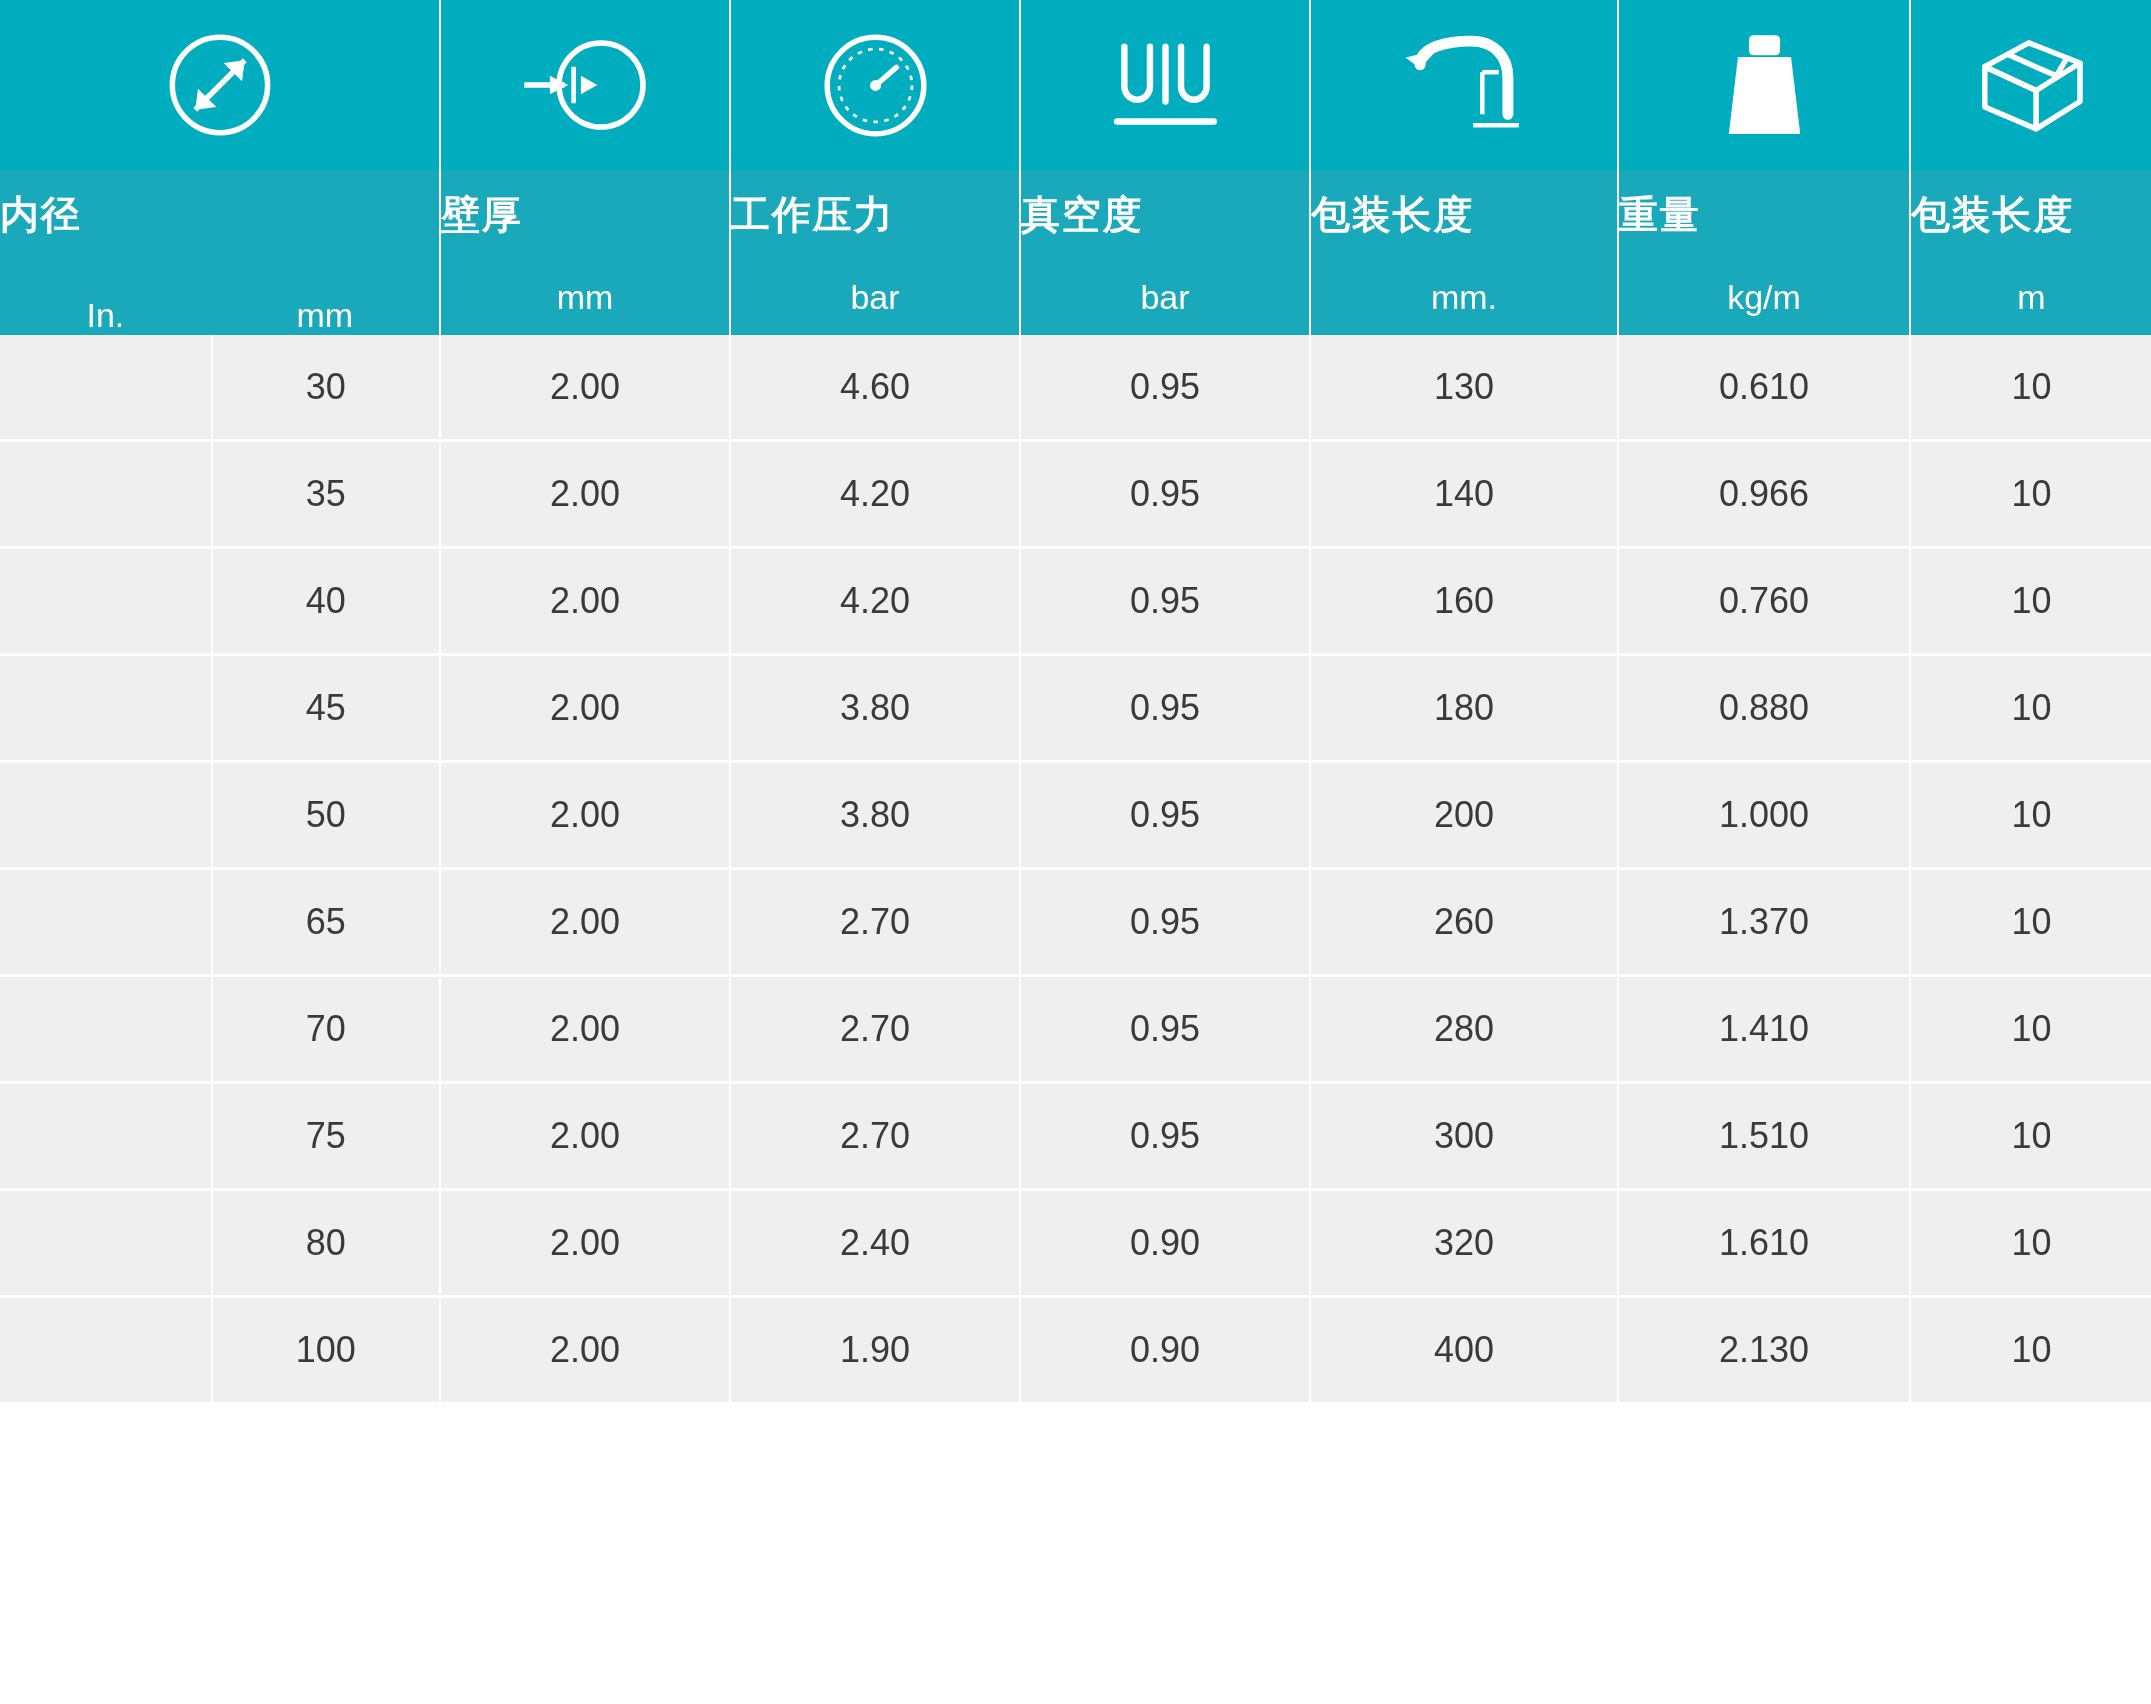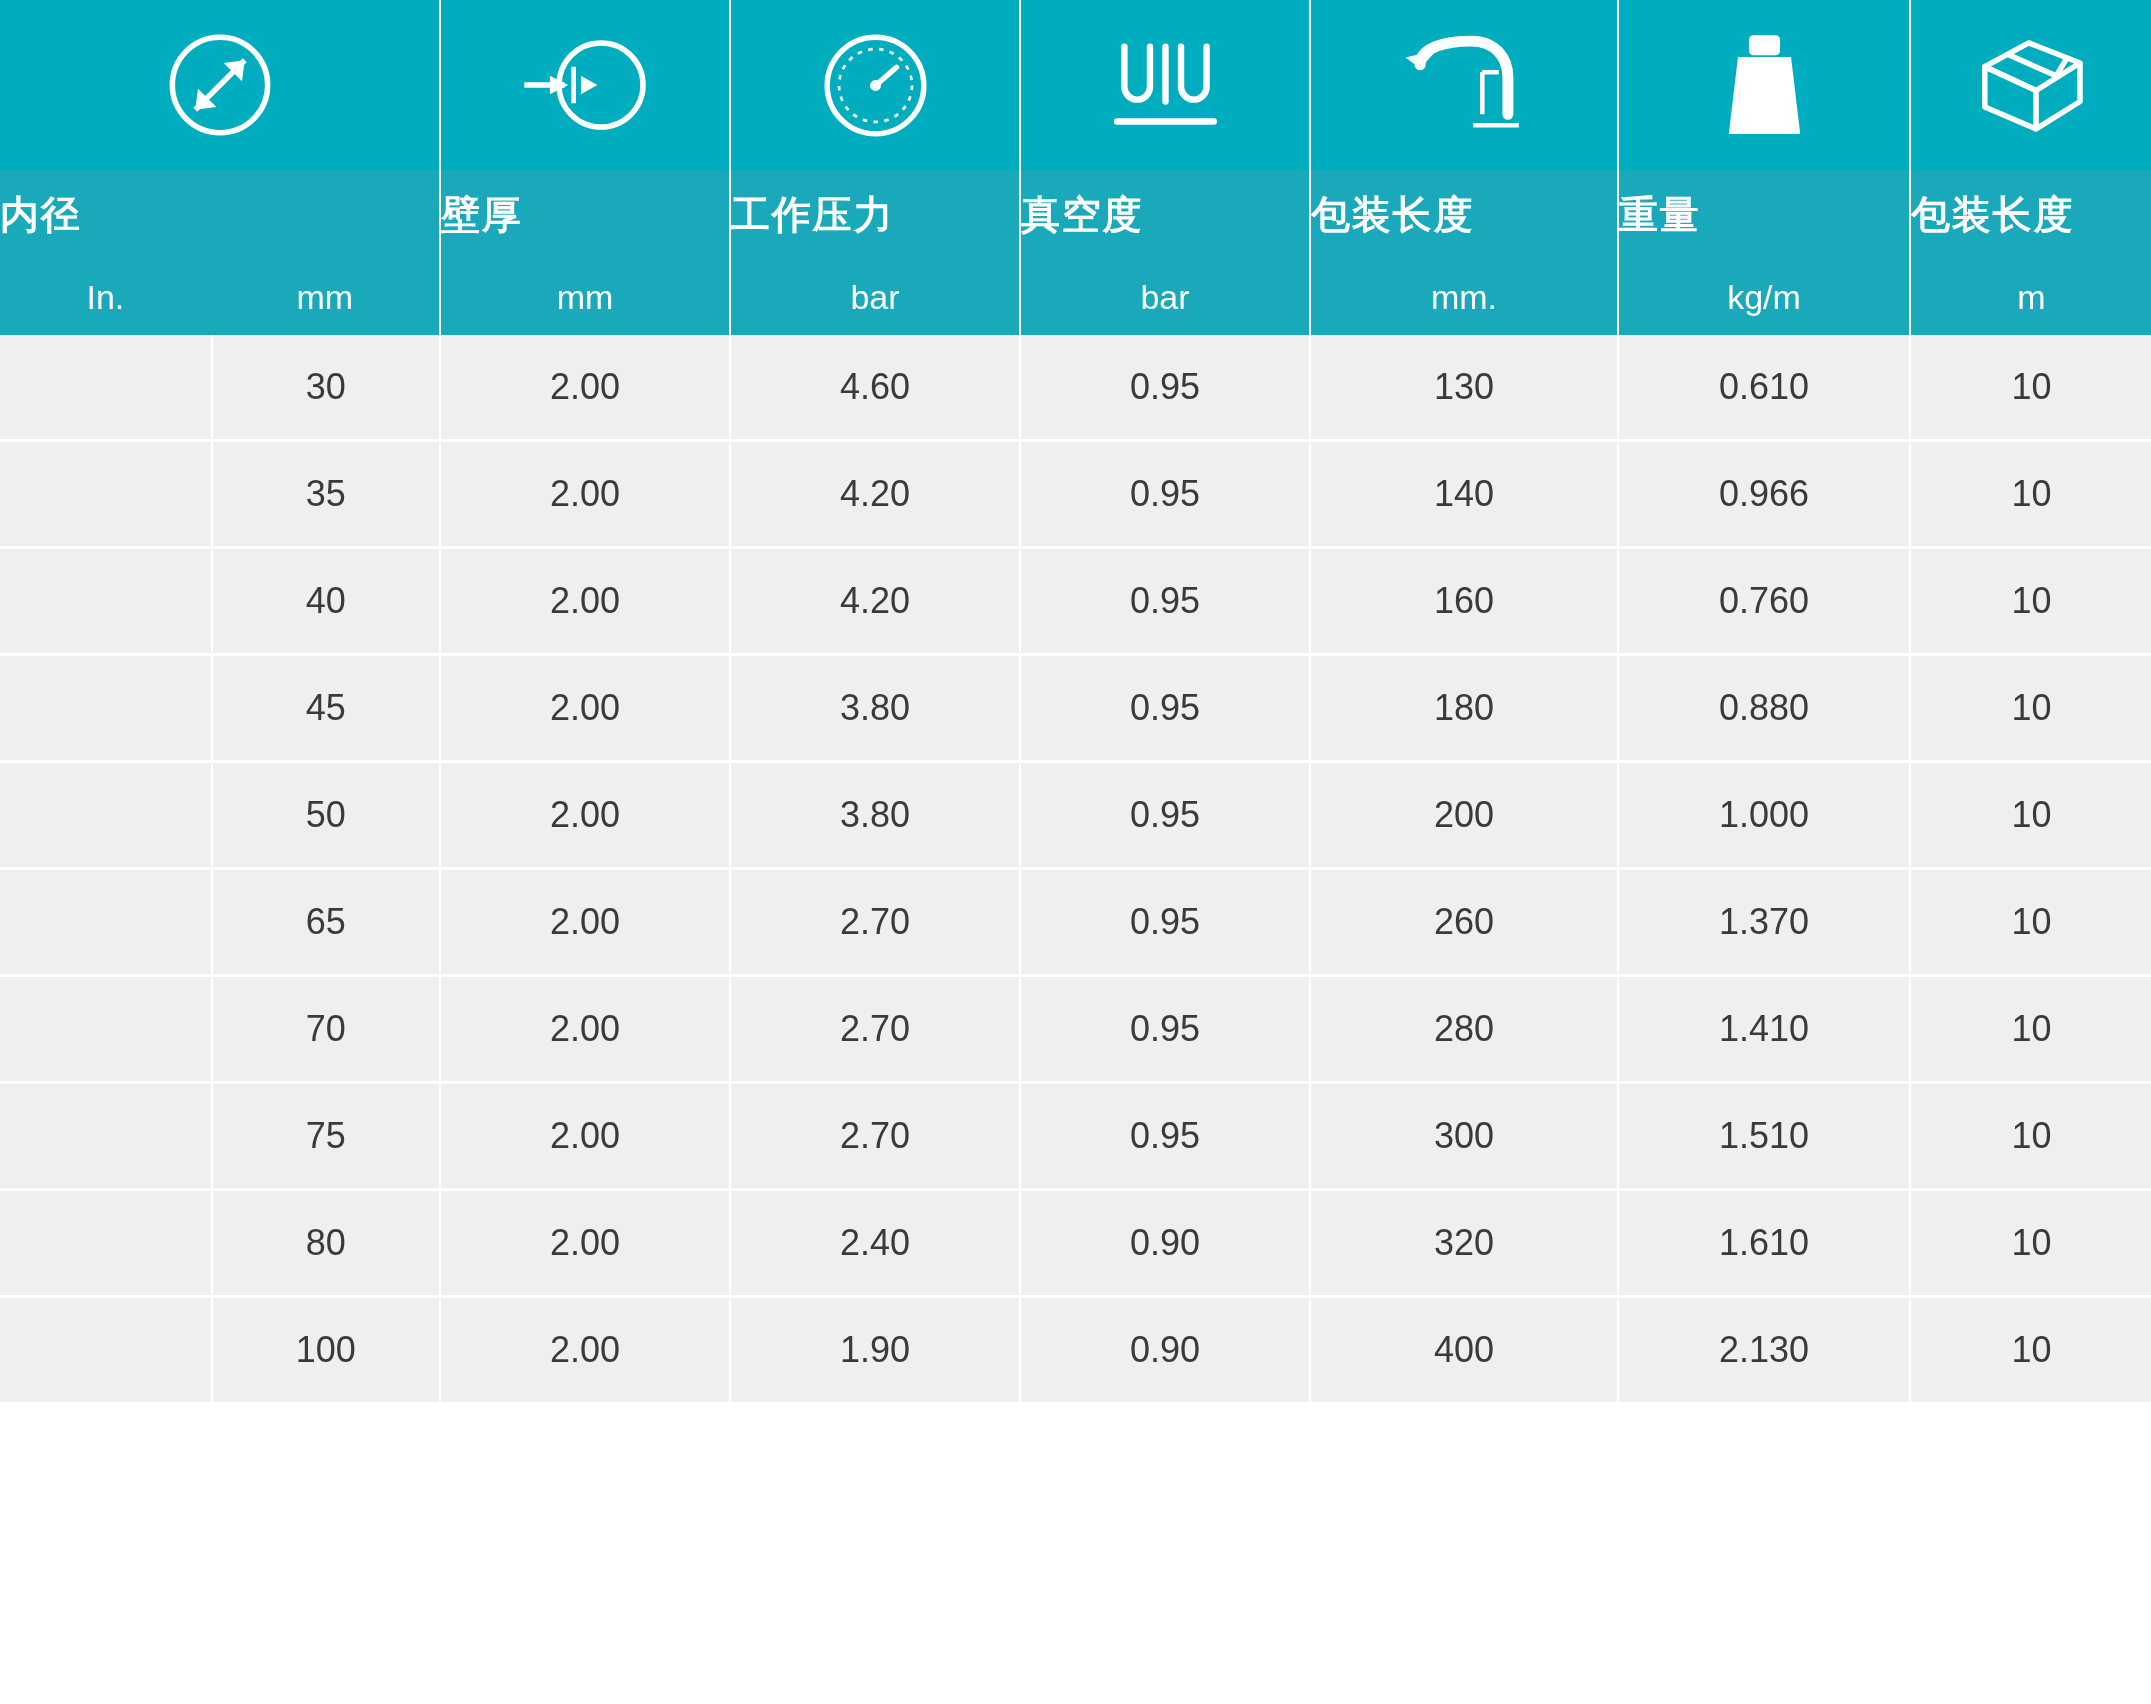--- a/index.html
+++ b/index.html
@@ -63,21 +63,21 @@
     font-size: 34px;
     font-weight: normal;
     border-right: 2.7px solid #ffffff;
     padding: 0;
   }
   .unit-row td:last-child { border-right: none; }
 
   .unit-dual {
     display: flex;
     height: 75px;
-    align-items: center;
+    align-items: flex-end;
   }
   .unit-dual .u-in {
     flex: 0 0 48%;
     text-align: center;
   }
   .unit-dual .u-mm {
     flex: 1;
     text-align: center;
   }
 

